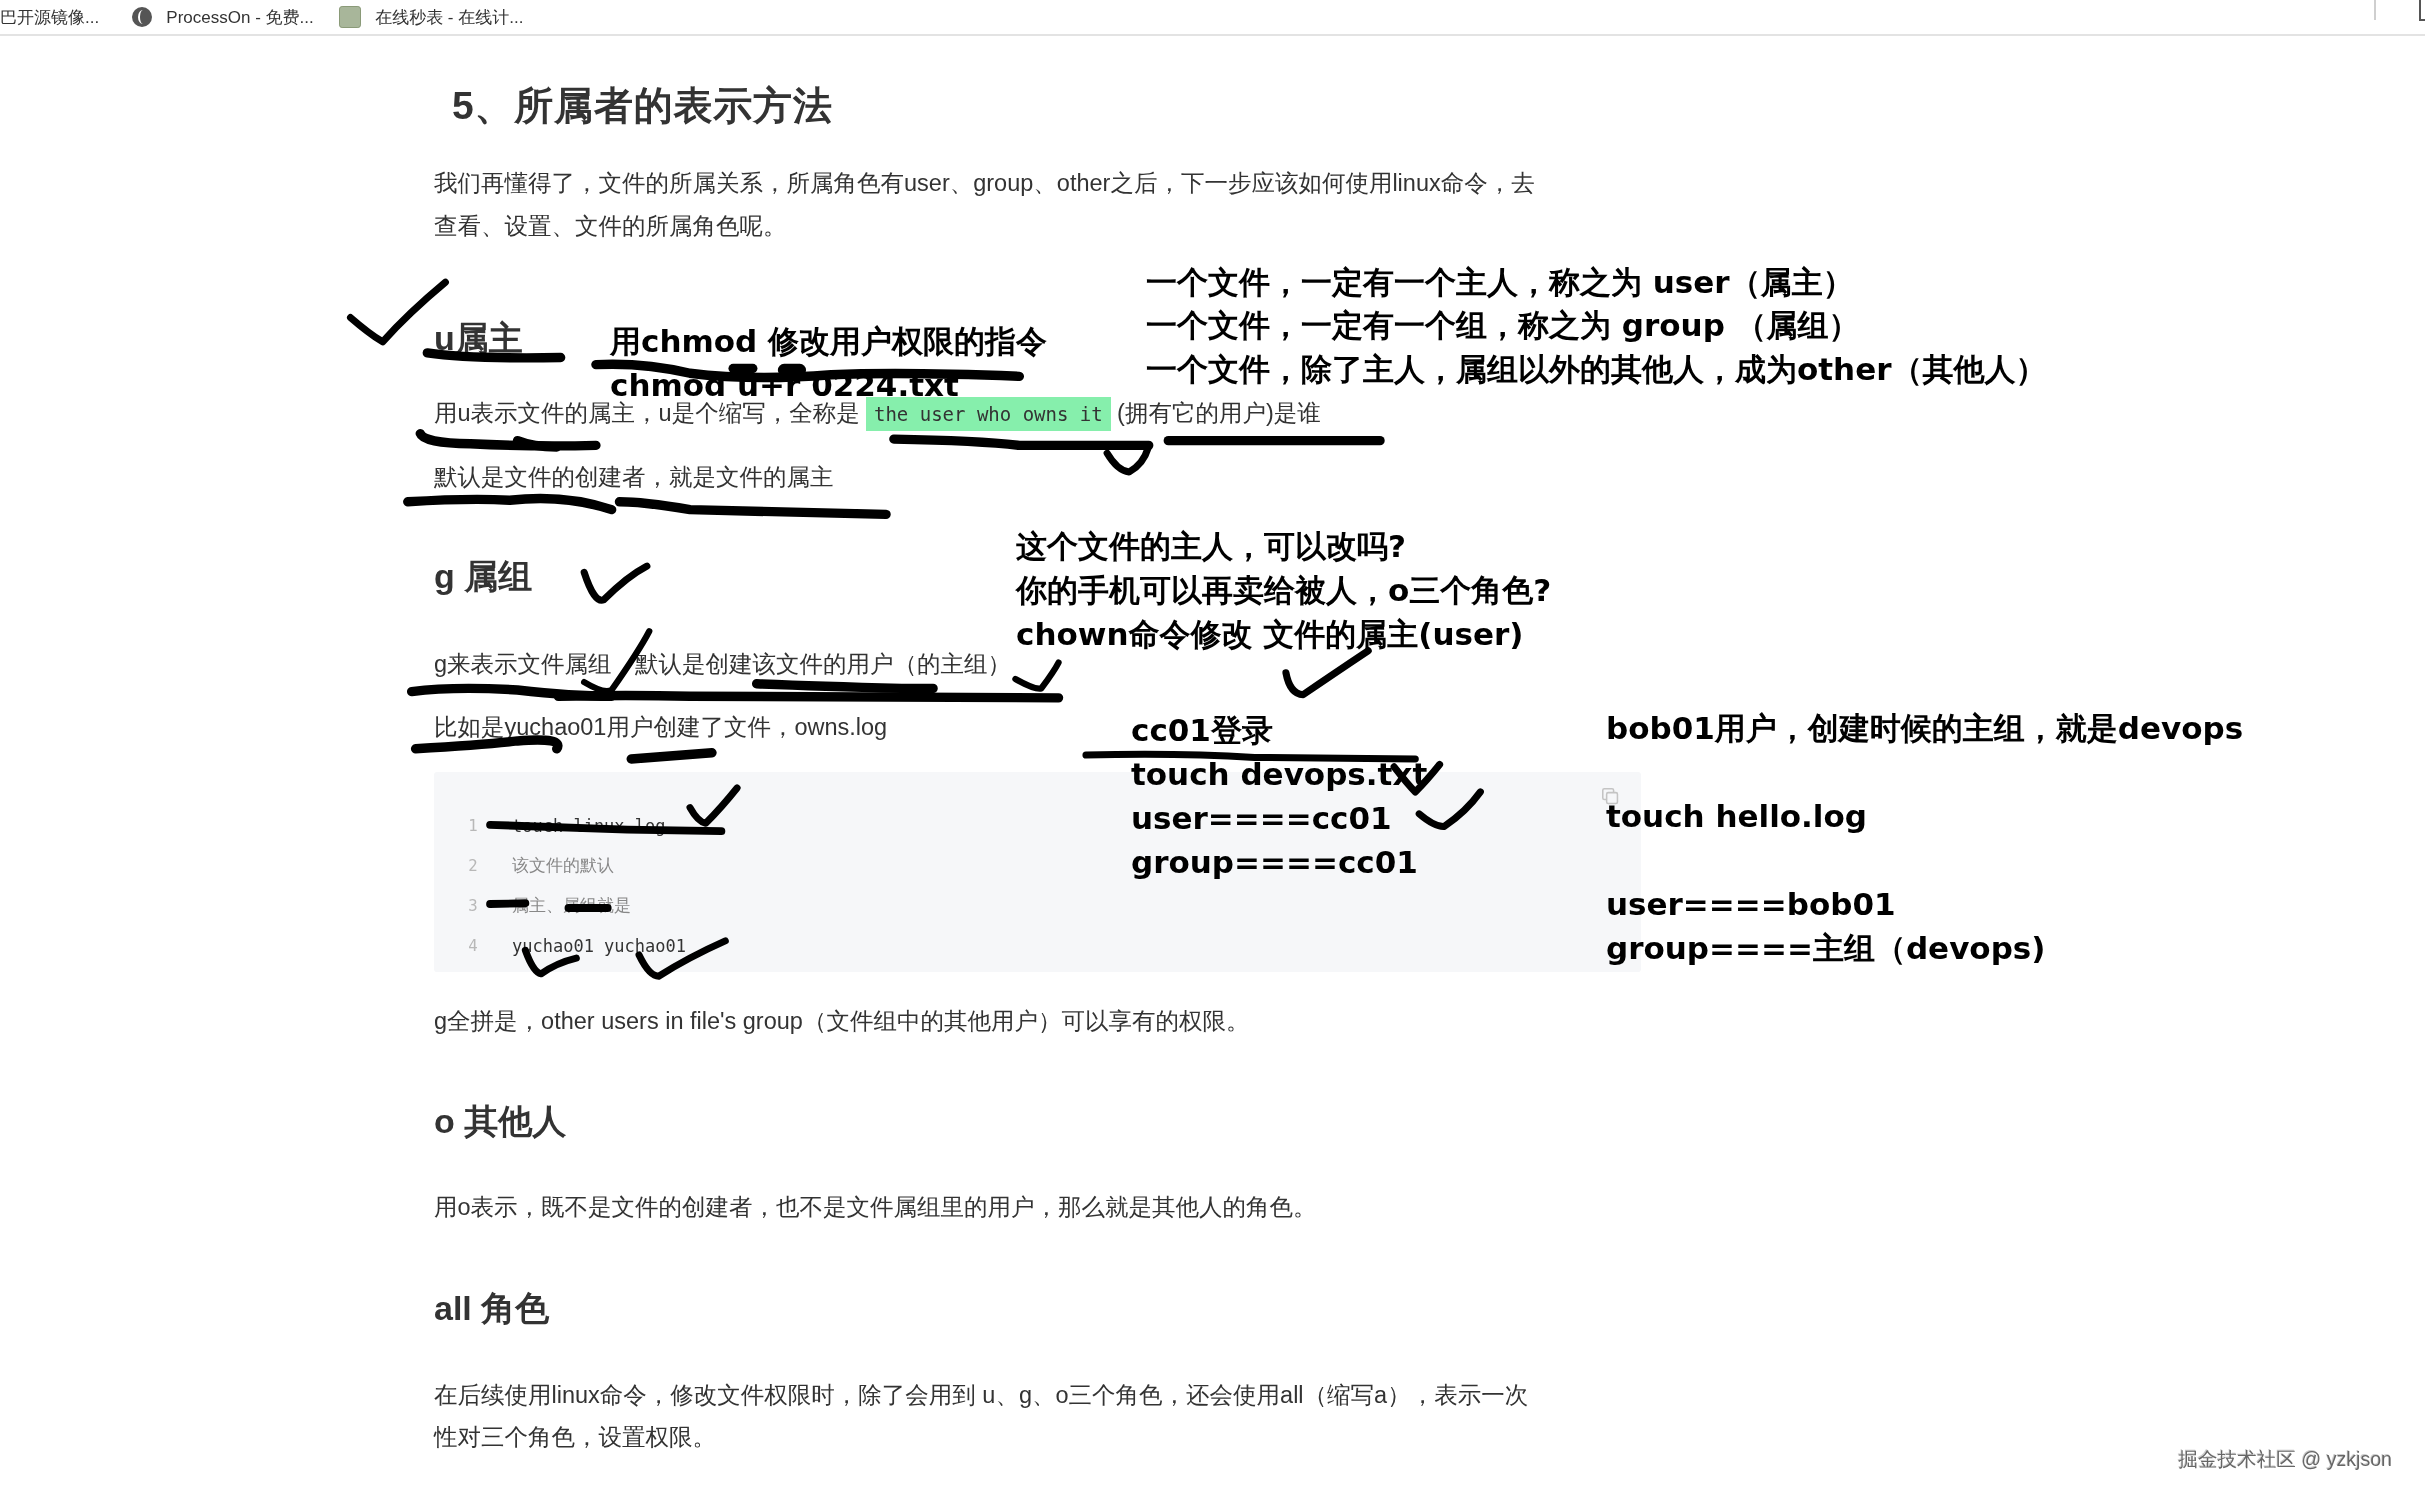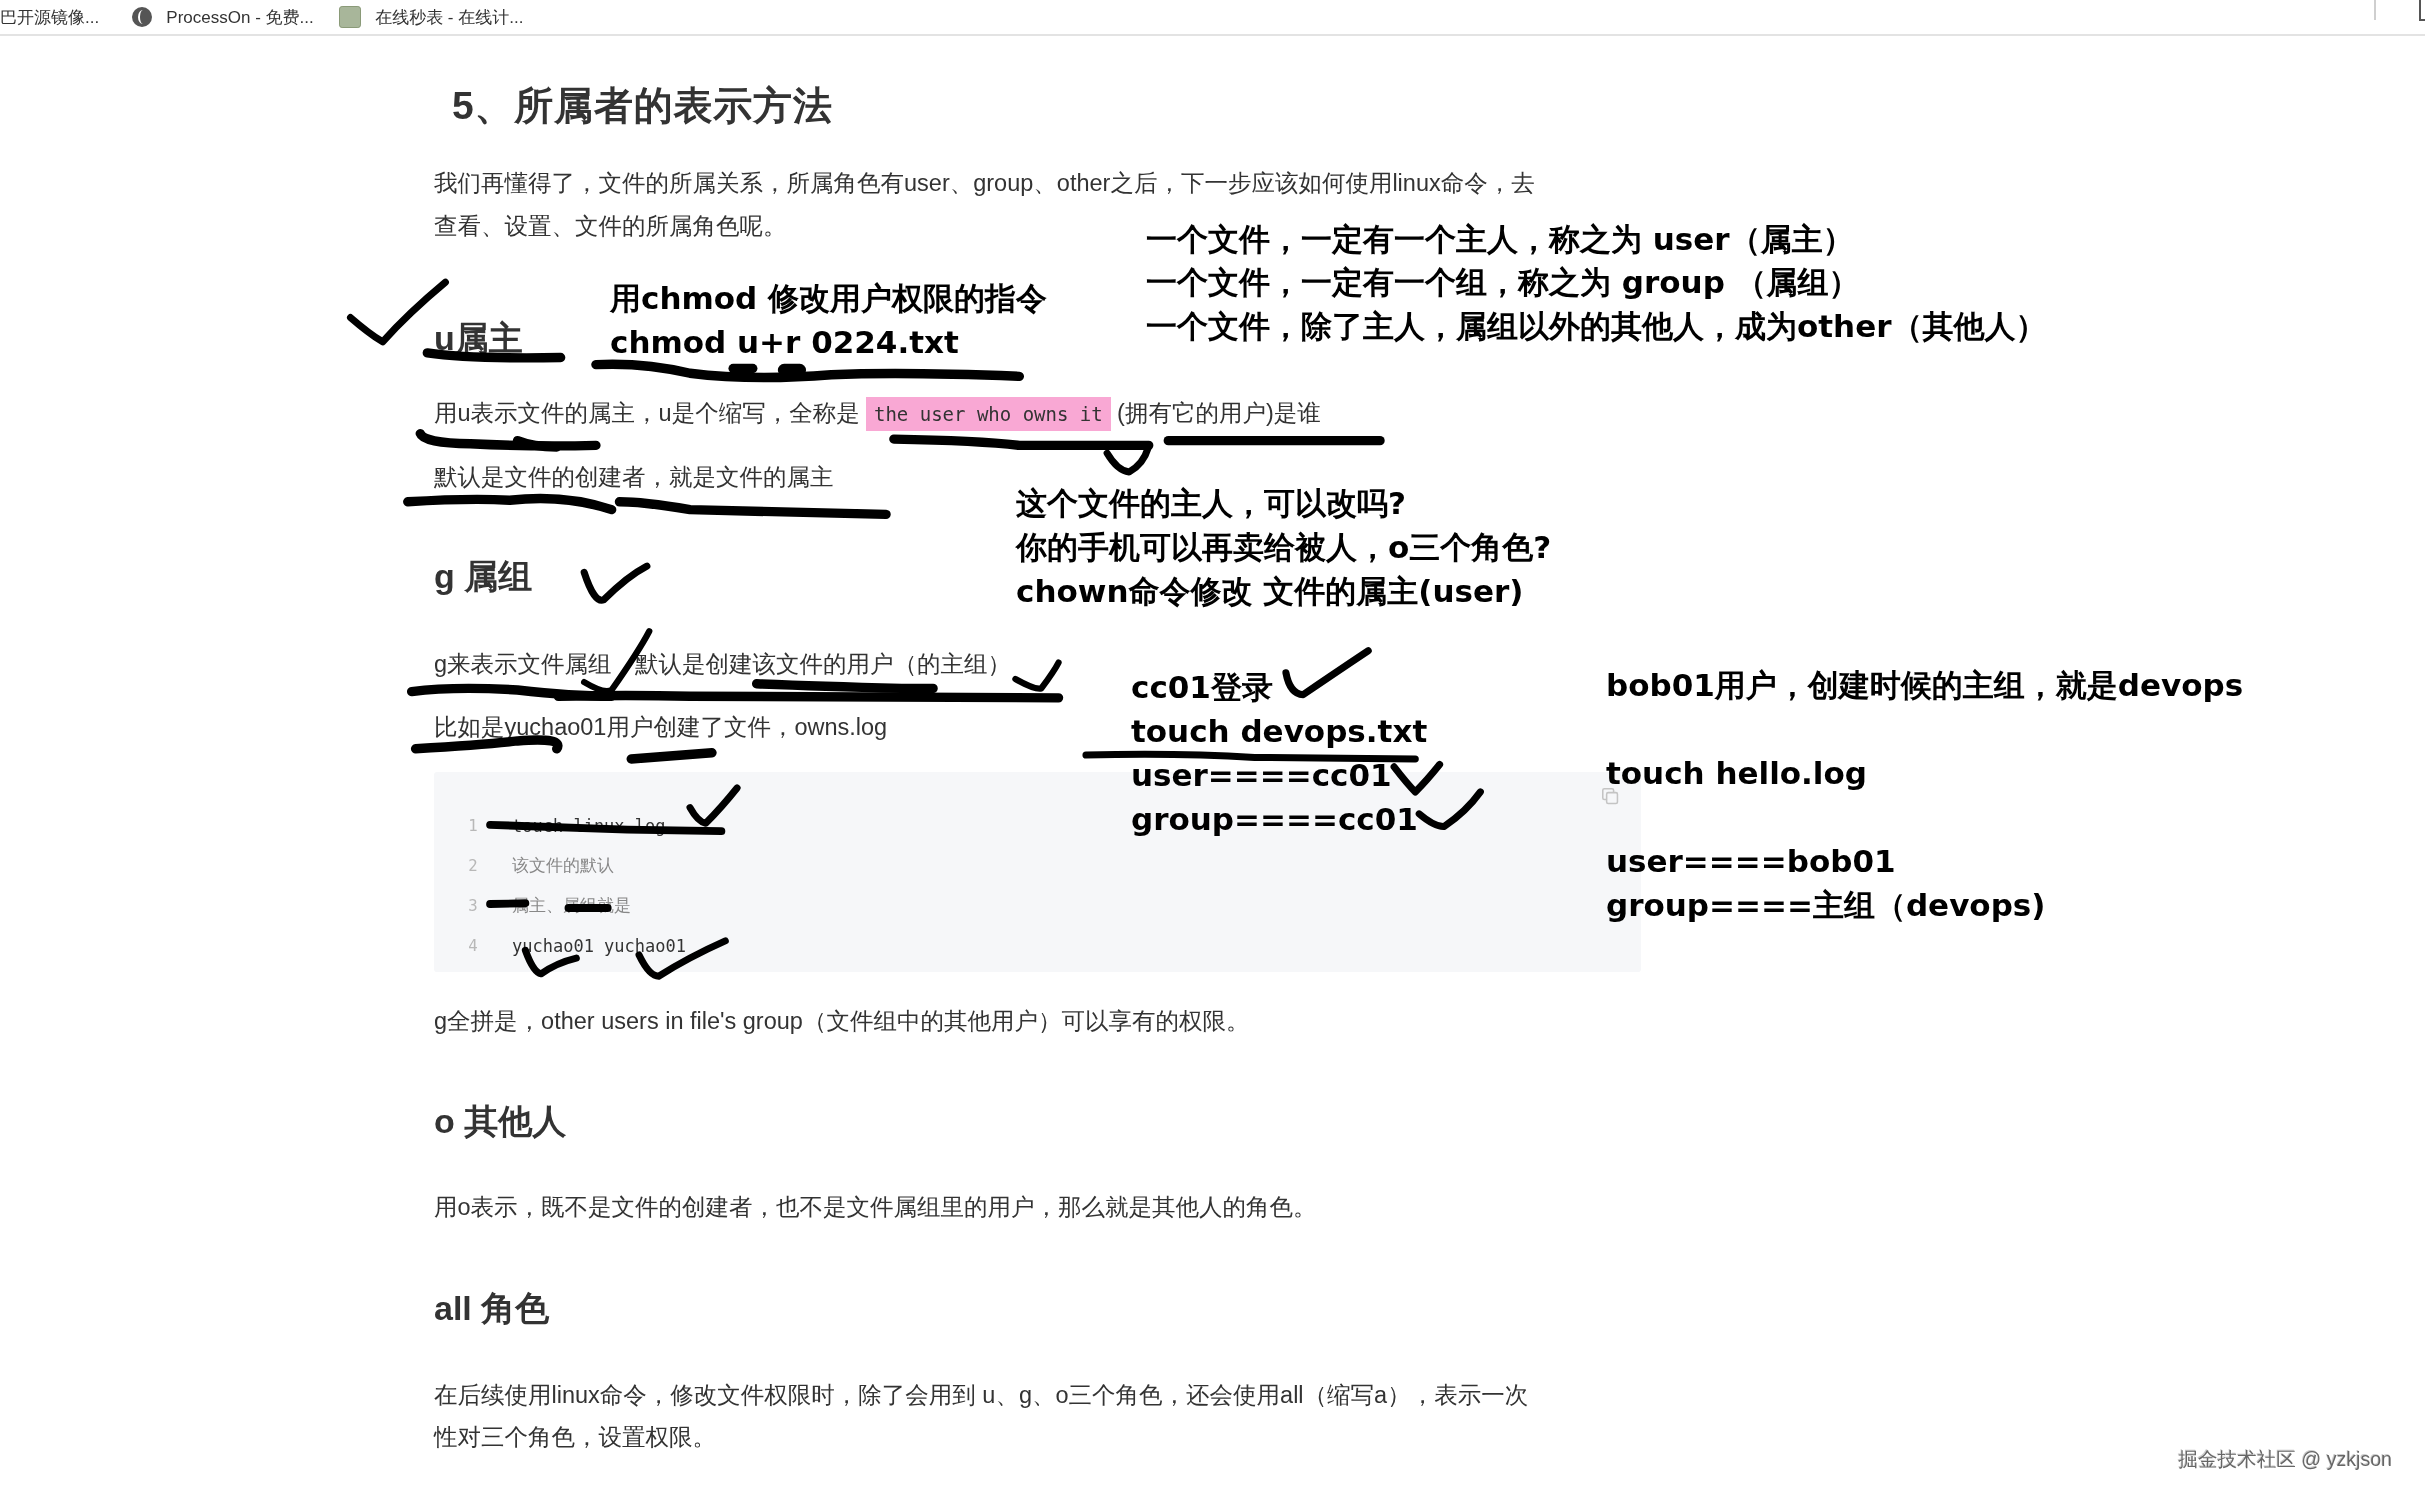--- a/index.html
+++ b/index.html
@@ -20,36 +20,36 @@
   .bm-icon.processon { background: #555; position: relative; }
   .bm-icon.processon::after { content:""; position:absolute; left:6.3px; top:3.1px; width:7.8px; height:14px; border-left:2.4px solid #fff; border-radius:50%; }
   .bm-icon.stopwatch { background: #a8b69a; border-radius: 3.1px; border: 1.6px solid #8a9a78; }
   .bm-first { margin-left: 0; }
   .bm-divider { position: absolute; right: 50px; top: 0; width: 1.6px; height: 20.4px; background: #cfcfcf; }
   .bm-edge { position: absolute; right: 0; top: 0; width: 4.7px; height: 19px; border-left: 2.4px solid #555; border-bottom: 2.4px solid #555; }
   h2.title { position: absolute; left: 434px; top: 61px; margin: 18px; font-size: 39px; font-weight: bold; color: #333; letter-spacing: 0.8px; }
   .p { position: absolute; font-size: 23.5px; color: #333; line-height: 42px; white-space: nowrap; }
   h3.sec { position: absolute; margin: 0; font-size: 34px; font-weight: bold; color: #333; }
   code.inline {
-    font-family: "DejaVu Sans Mono", monospace; font-size: 19px; background: #f9a8d4;
+    font-family: "DejaVu Sans Mono", monospace; font-size: 19px; background: #86efac;
     padding: 6.3px 7.8px; color: #333;
   }
   
   .codeblock {
     position: absolute; left: 434px; top: 772px; width: 1207px; height: 200px;
     background: #f6f7f9; border-radius: 3.1px;
   }
   .codeline { position: absolute; left: 0; height: 31px; display: flex; align-items: center; font-family: "DejaVu Sans Mono", monospace; font-size: 17px; }
   .ln { width: 78px; text-align: center; color: #b8b8b8; font-size: 15.7px; }
   .ct { color: #333; }
   .ct.cm { color: #888; }
   .copy-icon { position: absolute; left: 1168px; top: 15.7px; width: 17px; height: 17px; }
 
   
-  .ann { position: absolute; font-family: "DejaVu Sans", sans-serif; font-weight: bold; color: #000; white-space: nowrap; line-height: 1.25; }
+  .ann { position: absolute; font-family: "DejaVu Sans", sans-serif; font-weight: bold; color: #000; white-space: nowrap; line-height: 1.25; margin-top: 43px; }
   .ann.l42 { font-size: 31px; }
   svg.ink { position: absolute; left: 0; top: 0; width: 2426px; height: 1507px; pointer-events: none; }
   .watermark { position: absolute; right: 34px; top: 1446px; font-size: 19.6px; color: #666; text-shadow: 0.8px 0.8px 0.8px #fff, -0.8px -0.8px 0 #ccc; }
 </style>
 </head>
 <body>
 
 <div class="bookmarks">
   <div class="bm bm-first">
     <span>巴开源镜像...</span>

